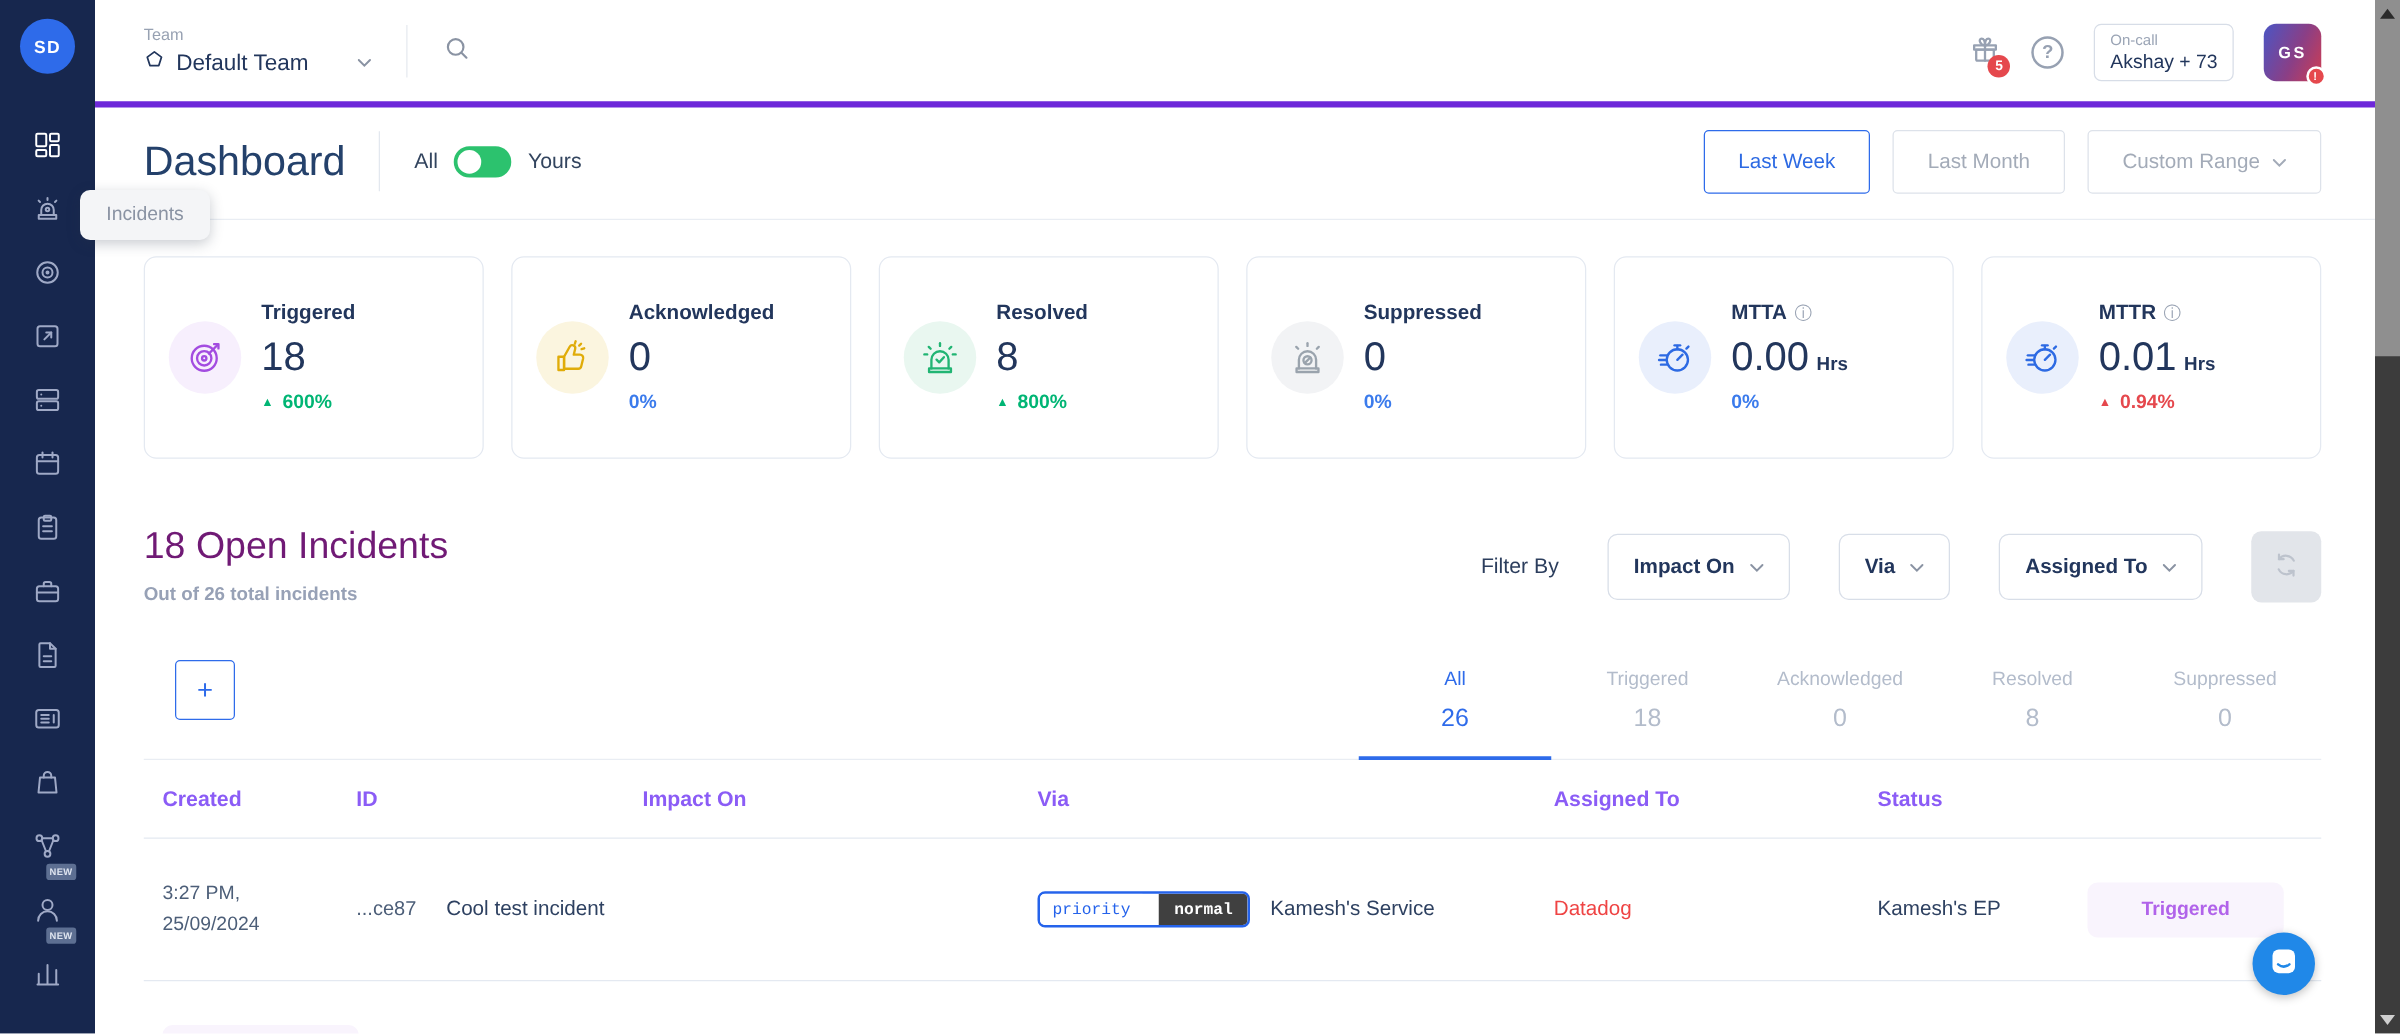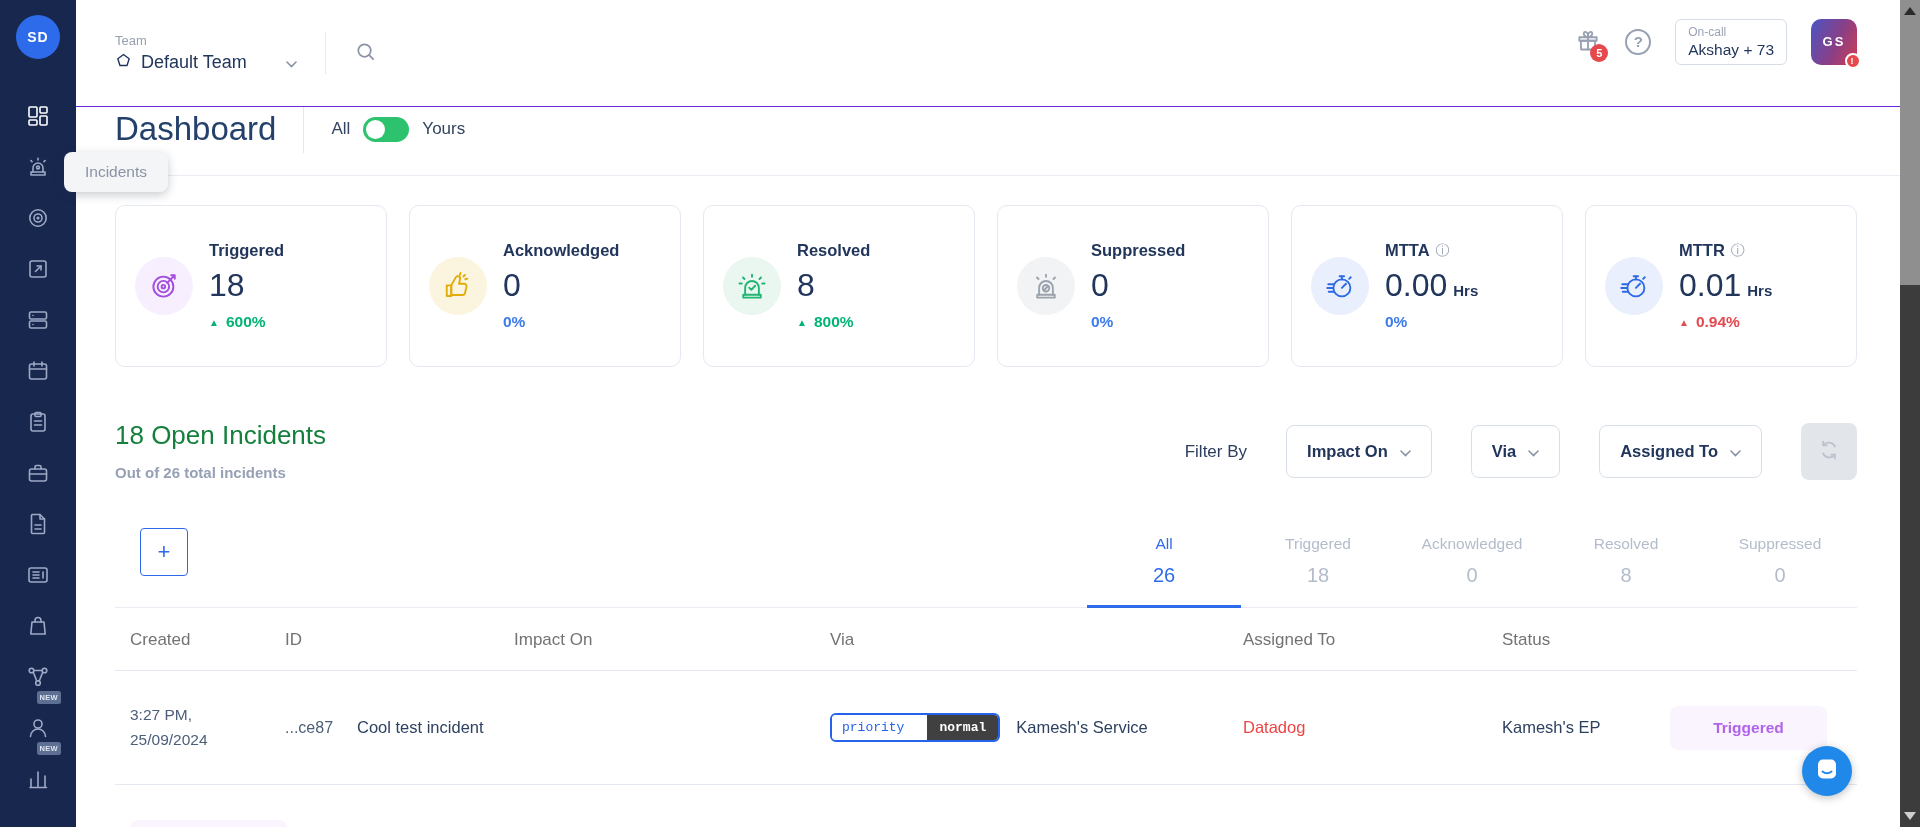--- a/index.html
+++ b/index.html
@@ -22,22 +22,22 @@
 
   
   .scrollbar { position:absolute; right:0; top:0; width:20px; height:827px; background:#3c3c3c; z-index:40; }
   .sb-thumb { position:absolute; top:0; left:0; width:20px; height:285px; background:#8f8f8f; }
   .sb-up { position:absolute; top:7px; left:4px; width:0; height:0;
            border-left:6px solid transparent; border-right:6px solid transparent; border-bottom:8px solid #2a2a2a; }
   .sb-down { position:absolute; bottom:7px; left:4px; width:0; height:0;
              border-left:6px solid transparent; border-right:6px solid transparent; border-top:8px solid #cfcfcf; }
 
   
-  .header { position:absolute; left:76px; top:0; right:20px; height:107px; background:#fff;
-            border-bottom:1px solid #6d28d9; display:flex; align-items:center; z-index:10; }
+  .header { position:absolute; left:76px; top:0; right:20px; height:86px; background:#fff;
+            border-bottom:5px solid #6d28d9; display:flex; align-items:center; z-index:10; }
   .team-block { padding-left:39px; }
   .team-label { font-size:13px; color:#97a1b2; margin-bottom:4px; }
   .team-row { display:flex; align-items:center; gap:9px; cursor:pointer; }
   .team-name { font-size:18px; color:#22365c; font-weight:500; }
   .team-row .chev { margin-left:30px; }
   .hdr-divider { width:1px; height:42px; background:#e6eaf0; margin:0 28px; }
   .banner { position:absolute; left:50%; top:50%; transform:translate(-50%,-50%); display:flex; cursor:pointer; }
   .banner-main { background:#a34ce0; color:#fff; font-size:16.5px; padding:9px 15px; border-radius:6px 0 0 6px; }
   .banner-open { background:#fff; color:#a34ce0; border:1px solid #bb79ea; font-size:16.5px;
                  padding:9px 15px; border-radius:0 6px 6px 0; font-weight:500; }
@@ -88,21 +88,21 @@
   .card-label { font-size:16.5px; font-weight:600; color:#22365c; display:flex; align-items:center; gap:6px; }
   .info-i { font-size:14px; color:#97a1b2; font-weight:normal; }
   .card-value { font-size:32px; color:#22365c; font-weight:500; margin-top:7px; display:flex; align-items:baseline; gap:6px; }
   .card-unit { font-size:15px; font-weight:bold; color:#22365c; }
   .card-trend { margin-top:9px; font-size:15.5px; font-weight:bold; display:flex; align-items:center; gap:7px; }
   .t-up   { color:#00b574; } .t-flat { color:#3b7bec; } .t-bad { color:#e5484d; }
   .trend-arrow { font-size:10px; }
 
   
   .section-head { position:absolute; left:115px; top:420px; right:63px; display:flex; justify-content:space-between; }
-  .sh-heading { font-size:26px; color:#15803d; font-weight:500; }
+  .sh-heading { font-size:30px; color:#701a75; font-weight:500; }
   .sh-sub { font-size:15px; font-weight:bold; color:#97a1b6; margin-top:13px; }
   .sh-filters { display:flex; align-items:center; gap:39px; margin-top:2px; }
   .filter-lbl { font-size:17px; color:#2c3e5d; }
   .dd-btn { background:#fff; border:1px solid #d8dee8; border-radius:8px; padding:16px 20px;
             font-size:16.5px; font-weight:600; color:#22365c; display:flex; align-items:center; gap:12px;
             cursor:pointer; font-family:inherit; }
   .sync-btn { width:56px; height:57px; background:#e2e5ea; border:none; border-radius:8px;
               display:flex; align-items:center; justify-content:center; cursor:default; }
 
   
@@ -113,21 +113,21 @@
   .tab { width:154px; text-align:center; padding:6px 0 18px 0; cursor:pointer; }
   .tab-label { font-size:15.5px; color:#b3bccb; }
   .tab-count { font-size:20px; font-weight:normal; color:#b3bccb; margin-top:11px; }
   .tab.active { border-bottom:3px solid #2e6bea; }
   .tab.active .tab-label, .tab.active .tab-count { color:#2e6bea; }
 
   
   .table { position:absolute; left:115px; right:63px; top:608px; }
   .t-grid { display:grid; grid-template-columns:155px 72px 473px 413px 259px 168px 1fr; align-items:center; padding-left:15px; }
   .t-head { padding-top:22px; padding-bottom:20px; border-bottom:1px solid #e4e9f1; }
-  .t-head > div { font-size:17px; font-weight:normal; color:#737373; }
+  .t-head > div { font-size:17px; font-weight:bold; color:#8b5cf6; }
   .th-impact { padding-left:157px; }
   .t-row { height:114px; border-bottom:1px solid #e4e9f1; cursor:pointer; }
   .td-created { font-size:15.5px; color:#4c5e78; line-height:1.55; }
   .td-id { font-size:16px; color:#4c5e78; }
   .td-msg { font-size:16.5px; color:#2e4161; }
   .td-impact { display:flex; align-items:center; }
   .impact-name { margin-left:16px; font-size:16.5px; color:#2e4161; }
   .td-via { font-size:16.5px; color:#ef4444; }
   .td-assigned { font-size:16.5px; color:#2e4161; }
   .tag-pill { display:inline-flex; border:2px solid #2563eb; border-radius:6px; overflow:hidden;
@@ -311,20 +311,34 @@
   </div>
 
   <div class="titlebar">
     <div class="page-title">Dashboard</div>
     <div class="tb-divider"></div>
     <span class="toggle-lbl">All</span>
     <div class="toggle">
         <div class="toggle-knob"></div>
       </div>
     <span class="toggle-lbl">Yours</span>
+    <div class="tb-right">
+      <button class="btn-range active">
+          <span>Last Week</span>
+        </button>
+      <button class="btn-range">
+          <span>Last Month</span>
+        </button>
+      <button class="btn-range">
+          <span>Custom Range</span>
+          <span><svg width="11" height="7" viewBox="0 0 11 7" fill="none" stroke="#a3abb8" stroke-width="1.6" stroke-linecap="round">
+              <polyline points="1,1 5.5,5.5 10,1"></polyline>
+            </svg></span>
+        </button>
+    </div>
   </div>
 
   <div class="cards">
 
     <div class="card">
       <div class="card-icon ci-purple">
         <svg width="30" height="30" viewBox="0 0 24 24" fill="none" stroke="#a34ce0" stroke-width="1.5" stroke-linecap="round" stroke-linejoin="round">
             <circle cx="11.5" cy="12.5" r="8"></circle>
             <circle cx="11.5" cy="12.5" r="4.6"></circle>
             <circle cx="11.5" cy="12.5" r="1.4"></circle>

